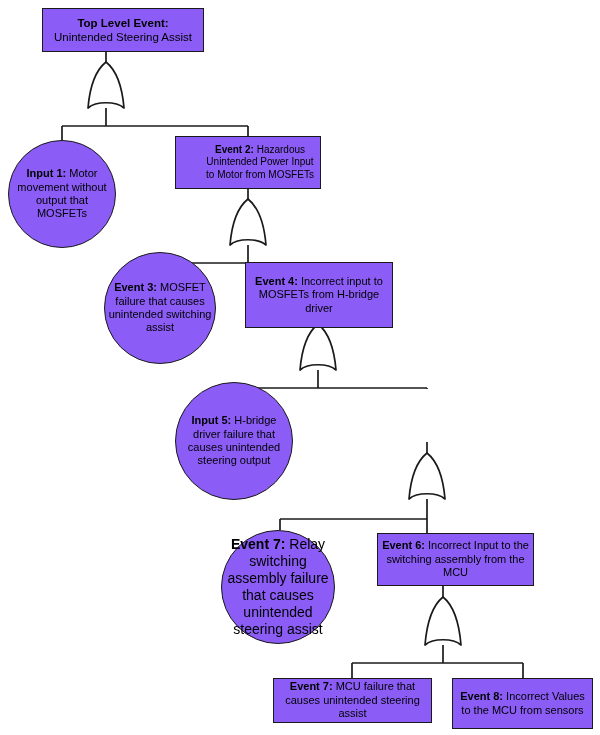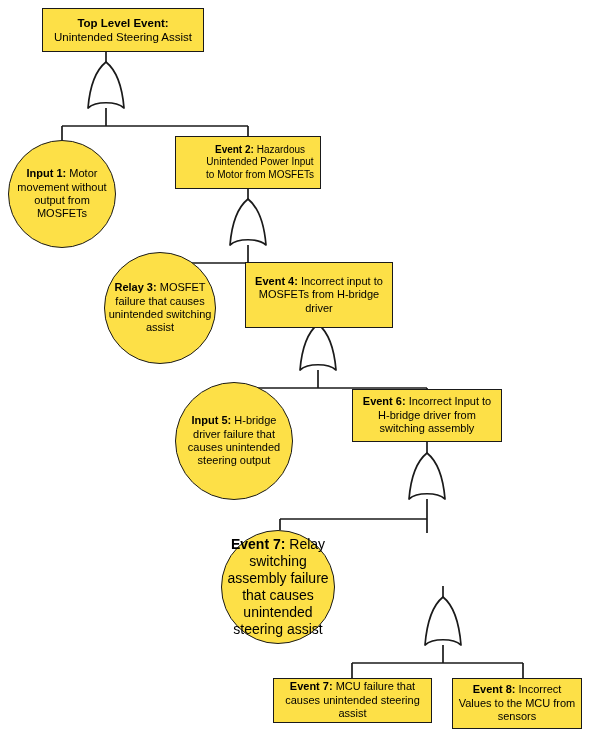--- a/index.html
+++ b/index.html
@@ -1,20 +1,20 @@
 <!DOCTYPE html>
 <html><head>
 <meta charset="utf-8">
 <style>
   html,body{margin:0;padding:0;background:#ffffff;}
   body{width:600px;height:735px;position:relative;overflow:hidden;
        font-family:"Liberation Sans","DejaVu Sans",sans-serif;color:#000;}
   #tree{position:absolute;left:0;top:0;width:600px;height:735px;}
   .node{position:absolute;box-sizing:border-box;display:flex;align-items:center;
-        justify-content:center;text-align:center;background:#fde047;z-index:3;}
+        justify-content:center;text-align:center;background:#8b5cf6;z-index:3;}
   .box{border:1.6px solid #1a1a1a;}
   .circ{border:1.8px solid #1a1a1a;border-radius:50%;}
   .txt{display:block;line-height:1.22;padding:0 3px;}
   .ev{font-weight:bold;}
   svg{position:absolute;left:0;top:0;overflow:visible;z-index:1;}
   .ln{stroke:#1a1a1a;stroke-width:1.7;fill:none;}
   .gate{fill:#ffffff;stroke:#1a1a1a;stroke-width:1.7;stroke-linejoin:round;}
 </style>
 </head>
 <body>
@@ -62,66 +62,66 @@
 
   <div class="node box" style="left:42px;top:8px;width:162px;height:44px;font-size:11.5px;">
     <span class="txt">
       <span class="ev">Top Level Event:</span><br>
       <span>Unintended Steering Assist</span>
     </span>
   </div>
 
   <div class="node circ" style="left:8px;top:140px;width:108px;height:108px;font-size:11px;">
     <span class="txt">
-      <span class="ev">Input 1:</span><span> Motor movement without output from MOSFETs</span>
+      <span class="ev">Input 1:</span><span> Motor movement without output that MOSFETs</span>
     </span>
   </div>
 
   <div class="node box" style="left:175px;top:136px;width:146px;height:53px;font-size:10px;padding-left:24px;">
     <span class="txt">
       <span class="ev">Event 2:</span><span> Hazardous Unintended Power Input to Motor from MOSFETs</span>
     </span>
   </div>
 
   <div class="node circ" style="left:104px;top:252px;width:112px;height:112px;font-size:11px;">
     <span class="txt">
-      <span class="ev">Relay 3:</span><span> MOSFET failure that causes unintended switching assist</span>
+      <span class="ev">Event 3:</span><span> MOSFET failure that causes unintended switching assist</span>
     </span>
   </div>
 
   <div class="node box" style="left:245px;top:262px;width:148px;height:66px;font-size:11px;">
     <span class="txt">
       <span class="ev">Event 4:</span><span> Incorrect input to MOSFETs from H-bridge driver</span>
     </span>
   </div>
 
   <div class="node circ" style="left:175px;top:382px;width:118px;height:118px;font-size:11px;">
     <span class="txt">
       <span class="ev">Input 5:</span><span> H-bridge driver failure that causes unintended steering output</span>
     </span>
   </div>
 
-  <div class="node box" style="left:352px;top:389px;width:150px;height:53px;font-size:11px;">
-    <span class="txt">
-      <span class="ev">Event 6:</span><span> Incorrect Input to H-bridge driver from switching assembly</span>
-    </span>
-  </div>
 
   <div class="node circ" style="left:221px;top:530px;width:114px;height:114px;font-size:14px;">
     <span class="txt">
       <span class="ev">Event 7:</span><span> Relay switching assembly failure that causes unintended steering assist</span>
     </span>
   </div>
 
+  <div class="node box" style="left:377px;top:533px;width:157px;height:53px;font-size:11px;">
+    <span class="txt">
+      <span class="ev">Event 6:</span><span> Incorrect Input to the switching assembly from the MCU</span>
+    </span>
+  </div>
 
   <div class="node box" style="left:273px;top:678px;width:159px;height:45px;font-size:11px;">
     <span class="txt">
       <span class="ev">Event 7:</span><span> MCU failure that causes unintended steering assist</span>
     </span>
   </div>
 
-  <div class="node box" style="left:452px;top:678px;width:130px;height:51px;font-size:11px;">
+  <div class="node box" style="left:452px;top:678px;width:141px;height:51px;font-size:11px;">
     <span class="txt">
       <span class="ev">Event 8:</span><span> Incorrect Values to the MCU from sensors</span>
     </span>
   </div>
 
 </div>
 
 </body></html>

